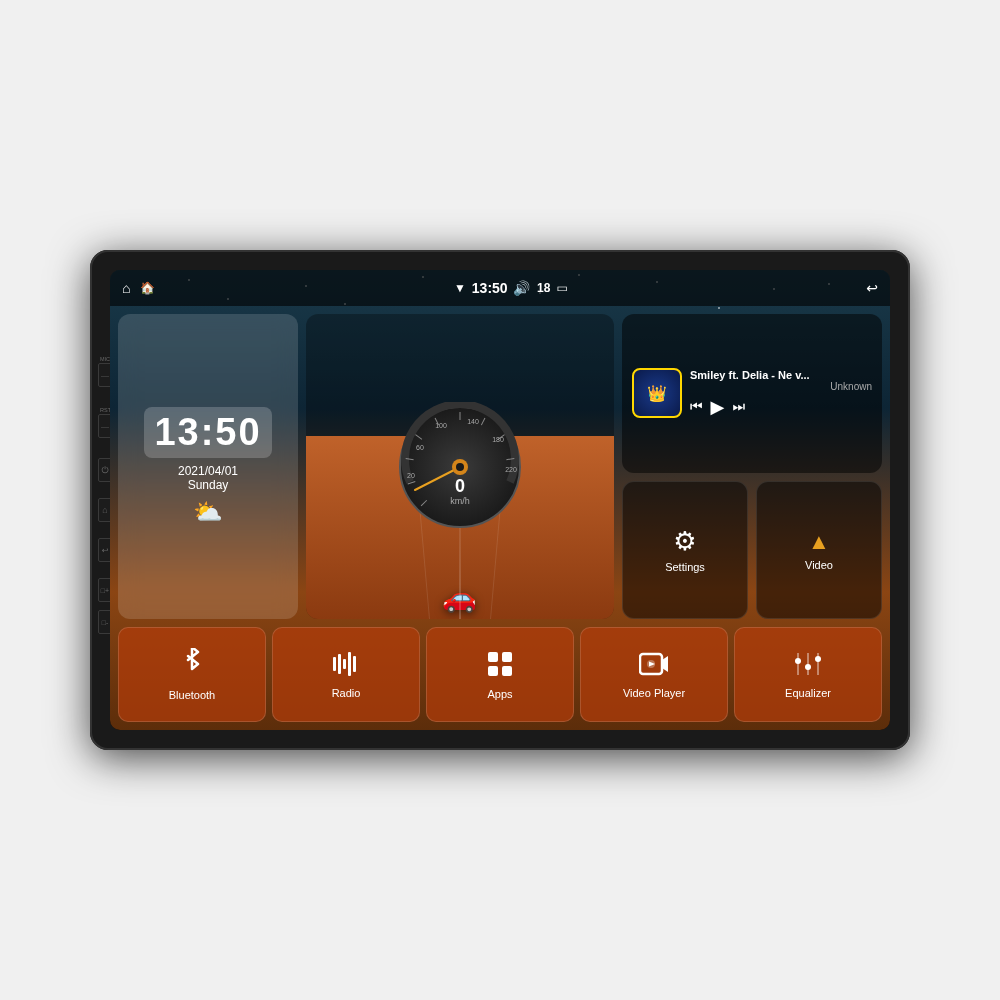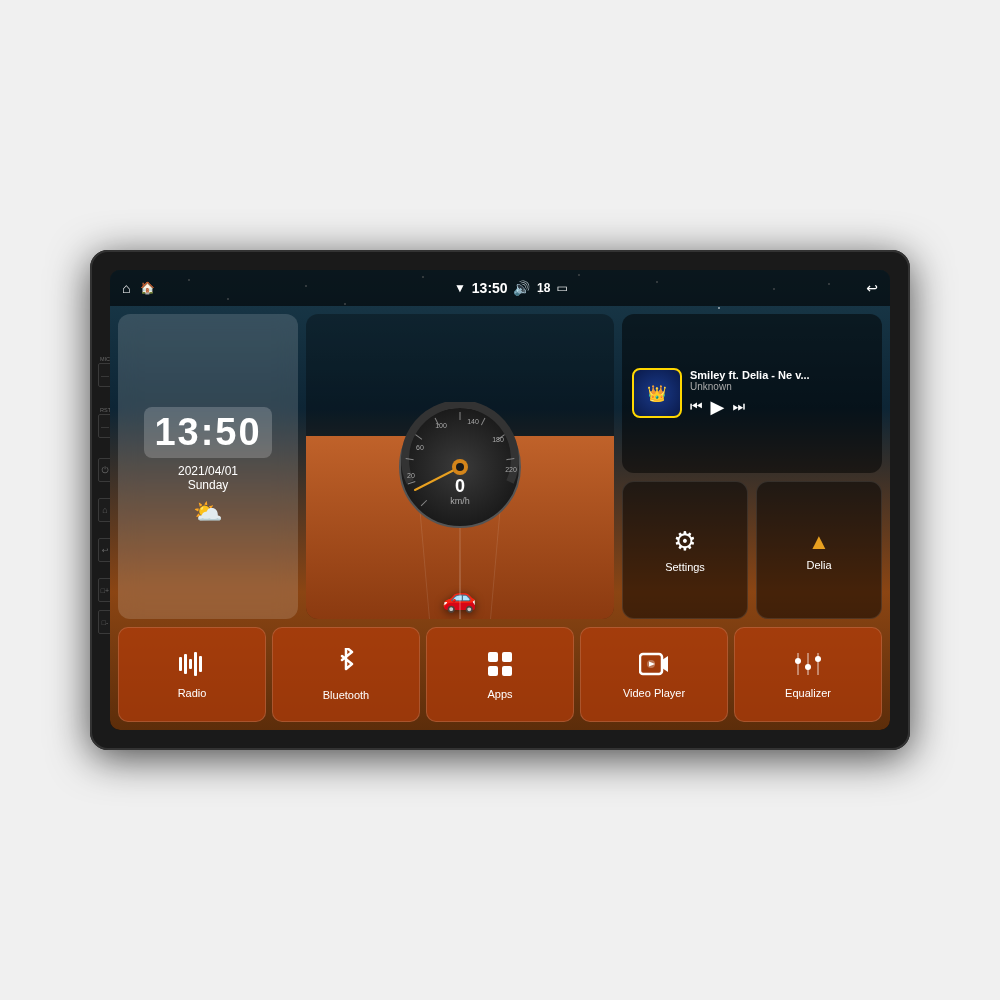--- a/index.html
+++ b/index.html
@@ -207,20 +207,21 @@
       color: #fff;
       font-size: 11px;
       font-weight: bold;
       white-space: nowrap;
       overflow: hidden;
       text-overflow: ellipsis;
     }
     .music-artist {
       color: #aaa;
       font-size: 10px;
+      text-align: right;
     }
     .music-controls {
       display: flex;
       gap: 8px;
       margin-top: 4px;
       align-items: center;
     }
     .ctrl-btn {
       color: #fff;
       font-size: 16px;
@@ -485,49 +486,49 @@
               </div>
             </div>
 
             <div class="bottom-right-widgets">
               <div class="widget-btn">
                 <span class="widget-btn-icon">⚙</span>
                 <span class="widget-btn-label">Settings</span>
               </div>
               <div class="widget-btn">
                 <span class="widget-btn-icon" style="font-size:22px;color:#e8a020">▲</span>
-                <span class="widget-btn-label">Delia</span>
+                <span class="widget-btn-label">Video</span>
               </div>
             </div>
 
           </div>
         </div>
 
         <div class="bottom-row">
+
+          <div class="app-btn">
+            <span style="font-size:26px;color:#fff;">
+              <svg width="28" height="28" viewBox="0 0 28 28" fill="none">
+                <path d="M10 8l10 8-6 5v-22l6 5-10 8" stroke="white" stroke-width="2.5" stroke-linecap="round" stroke-linejoin="round" fill="none"></path>
+              </svg>
+            </span>
+            <span class="app-label">Bluetooth</span>
+          </div>
 
           <div class="app-btn">
             <span>
               <svg width="30" height="26" viewBox="0 0 30 26" fill="none">
                 <rect x="2" y="6" width="3" height="14" rx="1" fill="white"></rect>
                 <rect x="7" y="3" width="3" height="20" rx="1" fill="white"></rect>
                 <rect x="12" y="8" width="3" height="10" rx="1" fill="white"></rect>
                 <rect x="17" y="1" width="3" height="24" rx="1" fill="white"></rect>
                 <rect x="22" y="5" width="3" height="16" rx="1" fill="white"></rect>
               </svg>
             </span>
             <span class="app-label">Radio</span>
-          </div>
-
-          <div class="app-btn">
-            <span style="font-size:26px;color:#fff;">
-              <svg width="28" height="28" viewBox="0 0 28 28" fill="none">
-                <path d="M10 8l10 8-6 5v-22l6 5-10 8" stroke="white" stroke-width="2.5" stroke-linecap="round" stroke-linejoin="round" fill="none"></path>
-              </svg>
-            </span>
-            <span class="app-label">Bluetooth</span>
           </div>
 
           <div class="app-btn">
             <span>
               <svg width="28" height="28" viewBox="0 0 28 28" fill="none">
                 <rect x="2" y="2" width="10" height="10" rx="2" fill="white"></rect>
                 <rect x="16" y="2" width="10" height="10" rx="2" fill="white"></rect>
                 <rect x="2" y="16" width="10" height="10" rx="2" fill="white"></rect>
                 <rect x="16" y="16" width="10" height="10" rx="2" fill="white"></rect>
               </svg>

